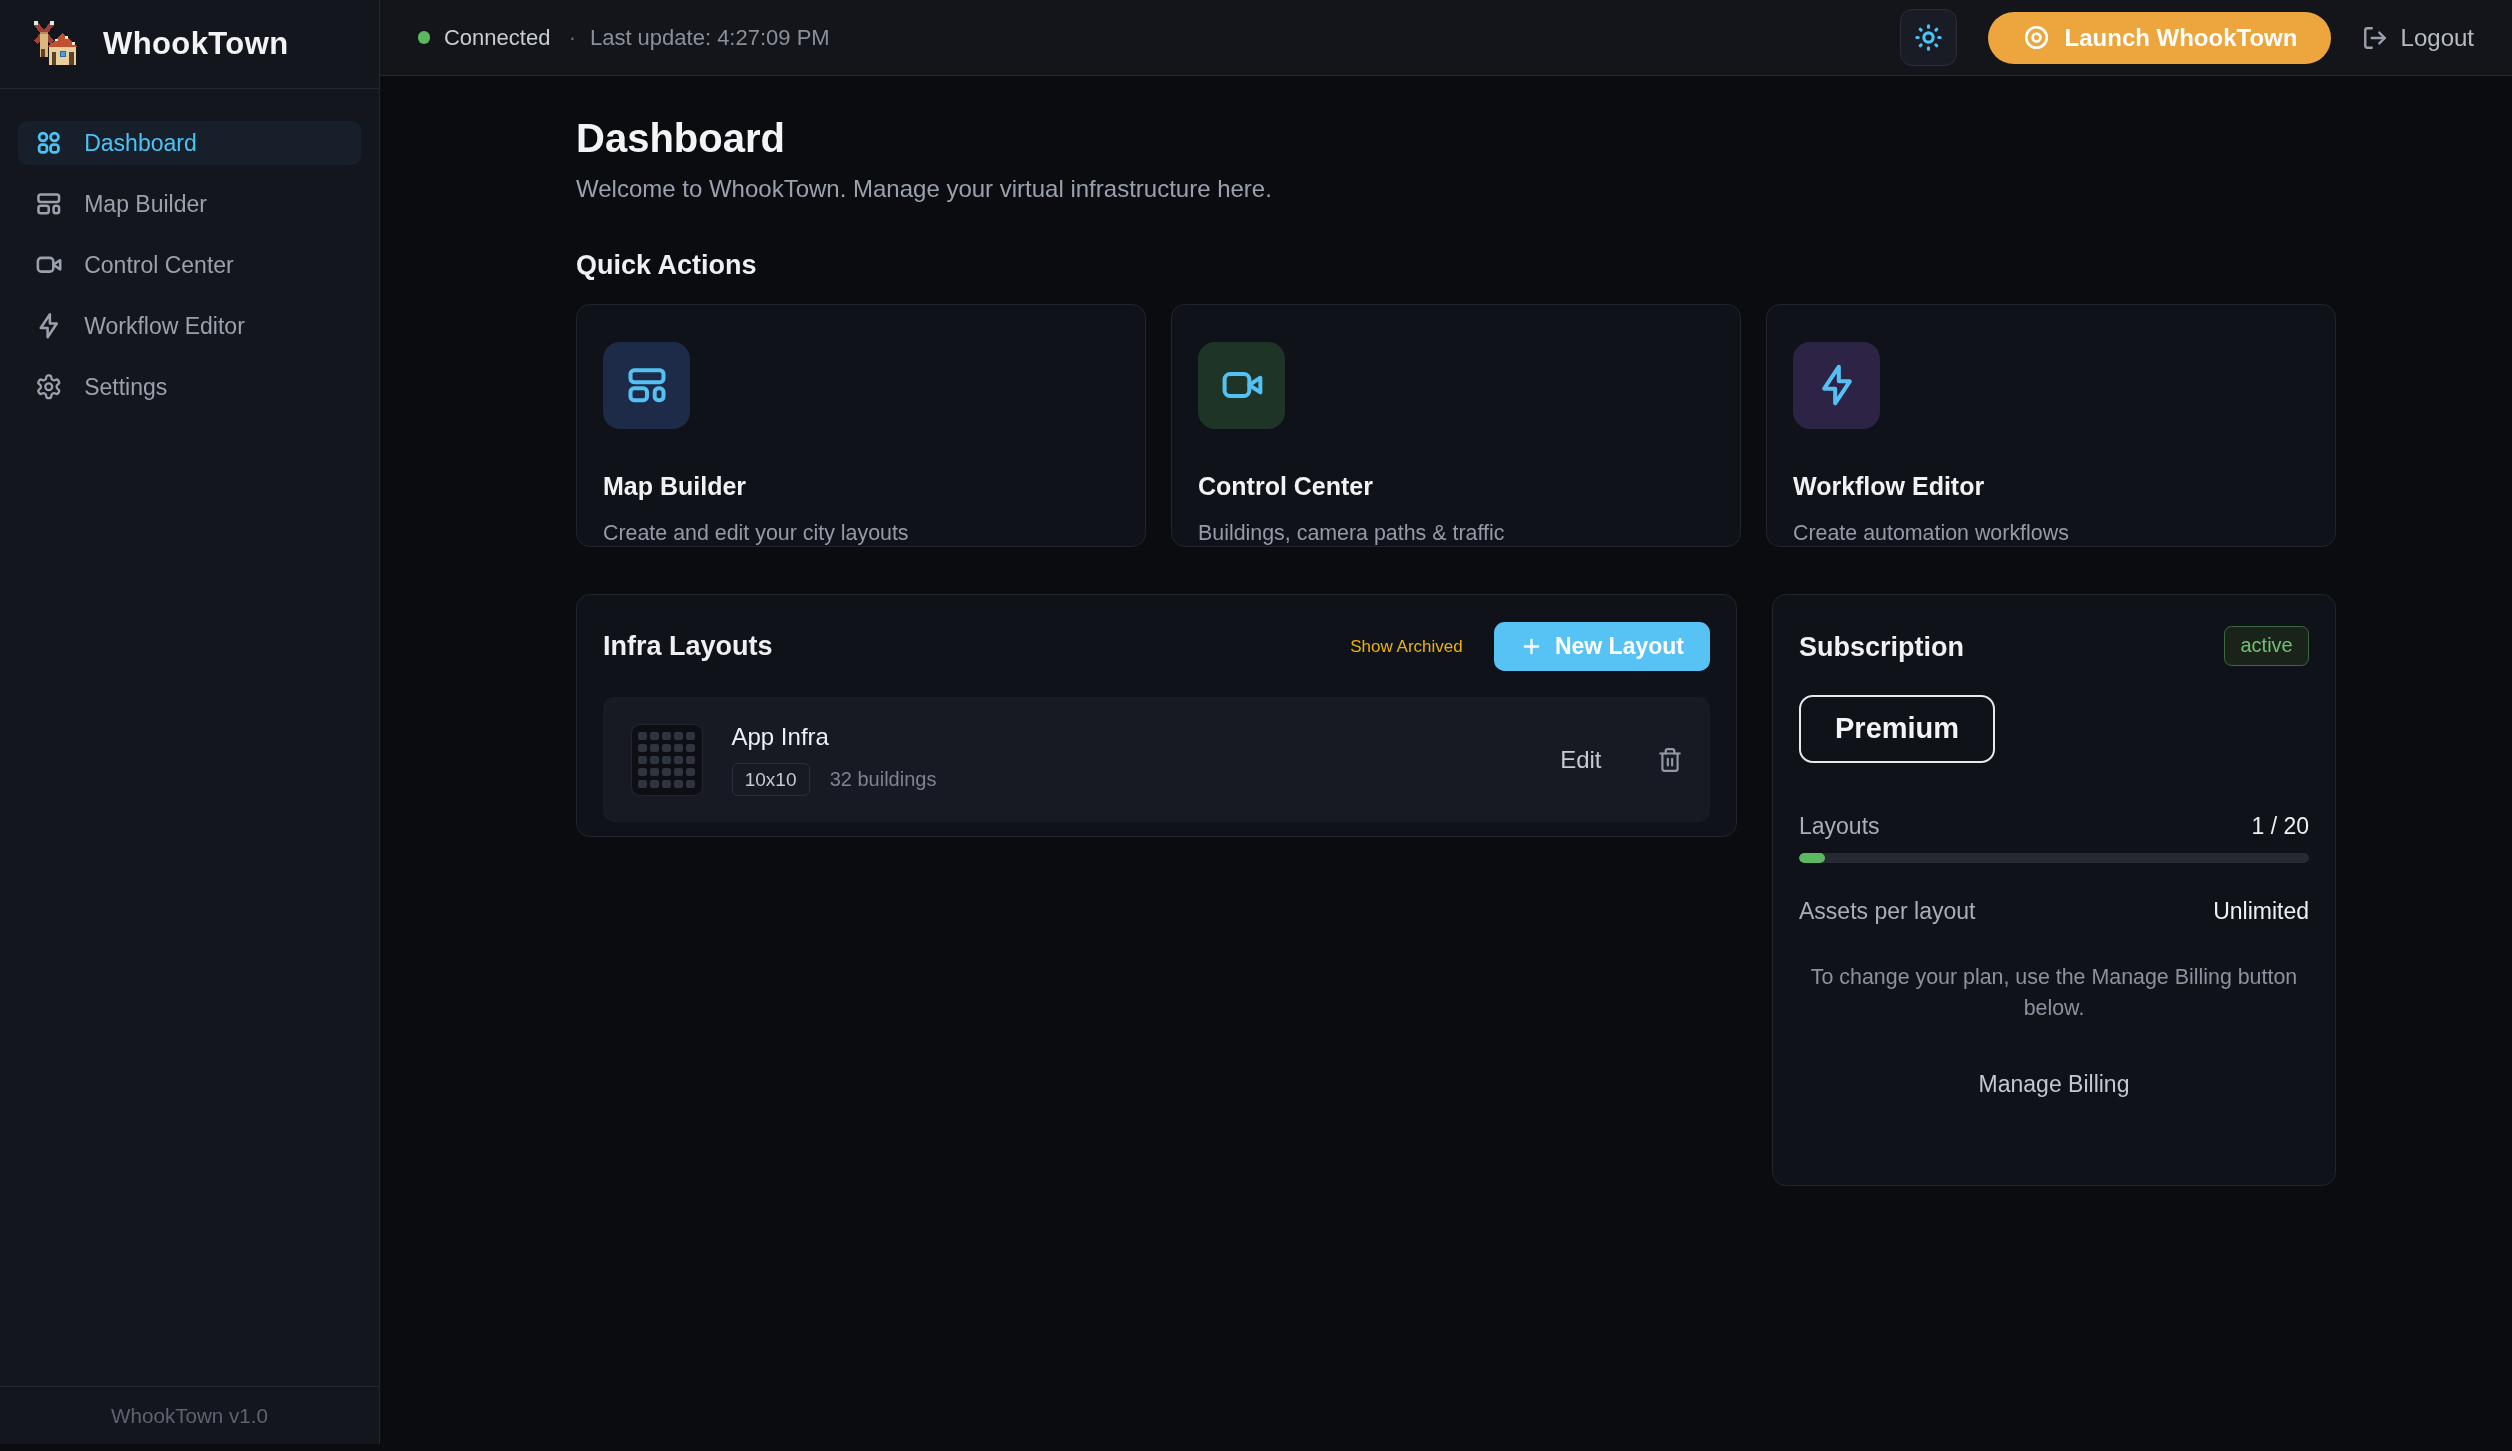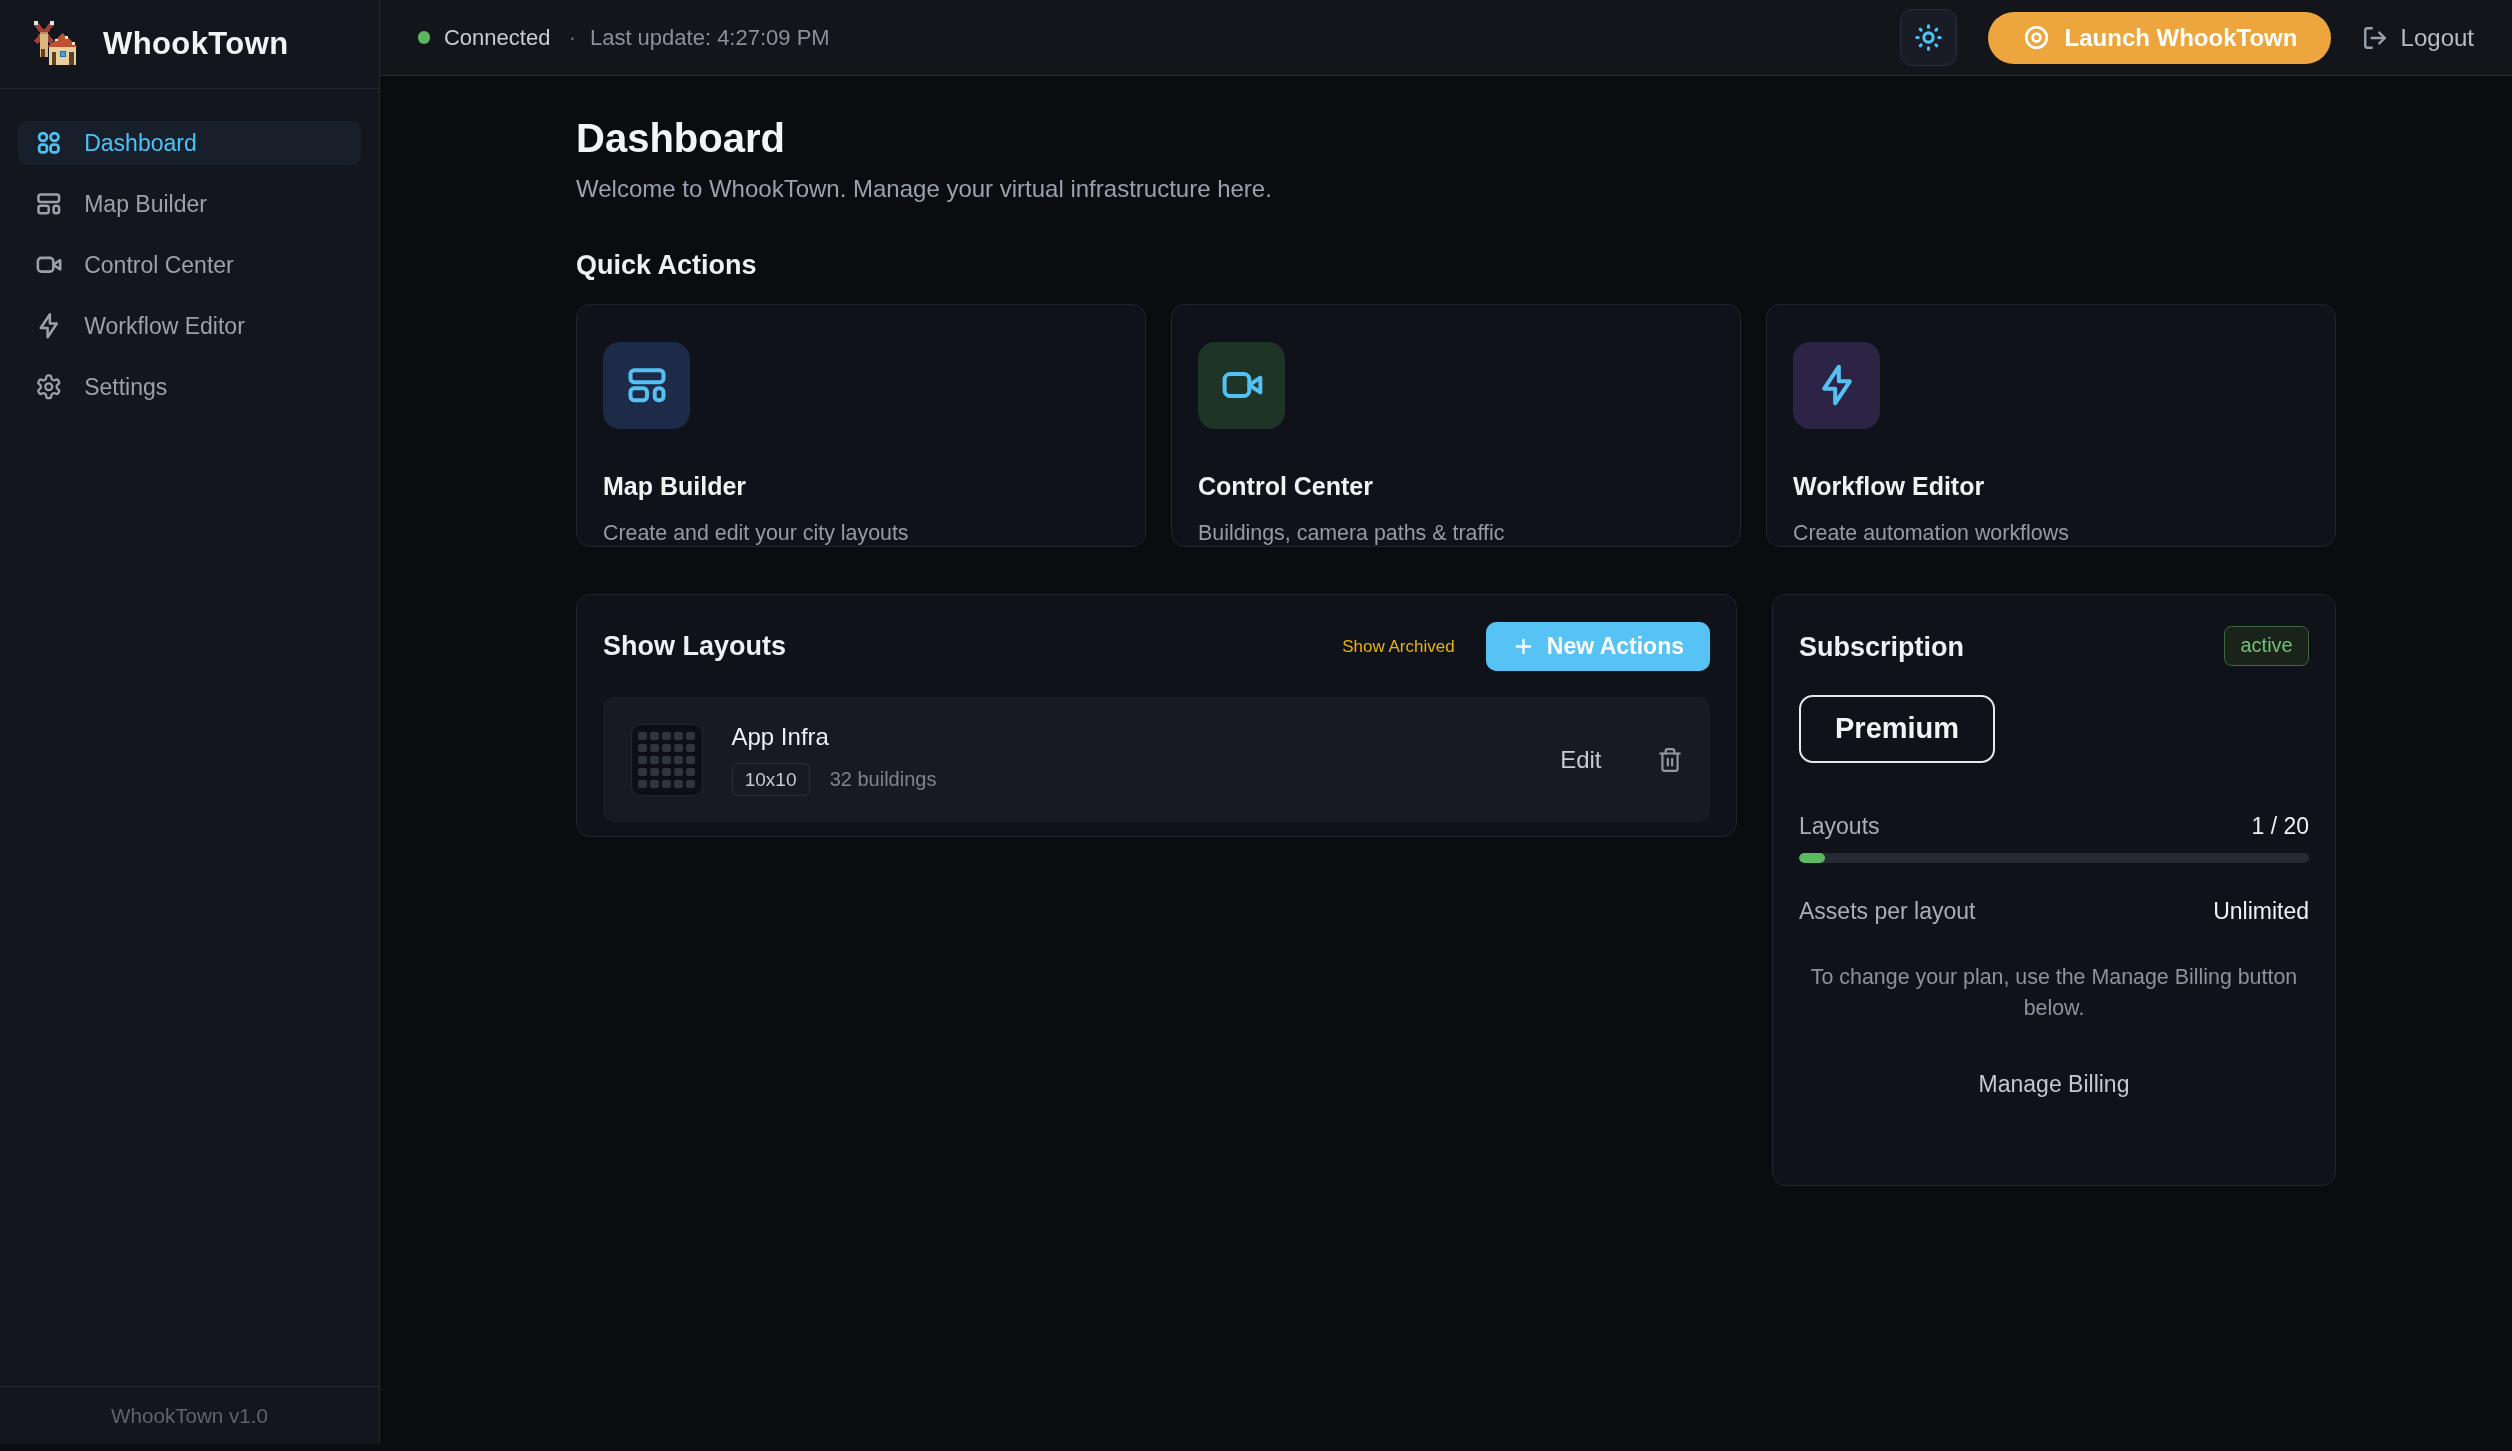--- a/index.html
+++ b/index.html
@@ -312,29 +312,29 @@
       </div>
       <div class="quick-title">Workflow Editor</div>
       <div class="quick-desc">Create automation workflows</div>
     </div>
   </div>
 
   <div class="bottom-row">
 
     <section class="card city-card">
       <div class="city-header">
-        <div class="city-title">Show Layouts</div>
+        <div class="city-title">Infra Layouts</div>
         <div class="city-controls">
           <span class="show-archived">Show Archived</span>
           <button class="new-layout-btn">
             <svg viewBox="0 0 24 24" fill="none" stroke="currentColor" stroke-width="2.4" stroke-linecap="round">
               <path d="M12 5v14"></path>
                 <path d="M5 12h14"></path>
             </svg>
-            <span>New Actions</span>
+            <span>New Layout</span>
           </button>
         </div>
       </div>
 
       <div class="layout-row">
         <div class="layout-thumb">
             <div class="cell"></div>
             <div class="cell"></div>
             <div class="cell"></div>
             <div class="cell"></div>

